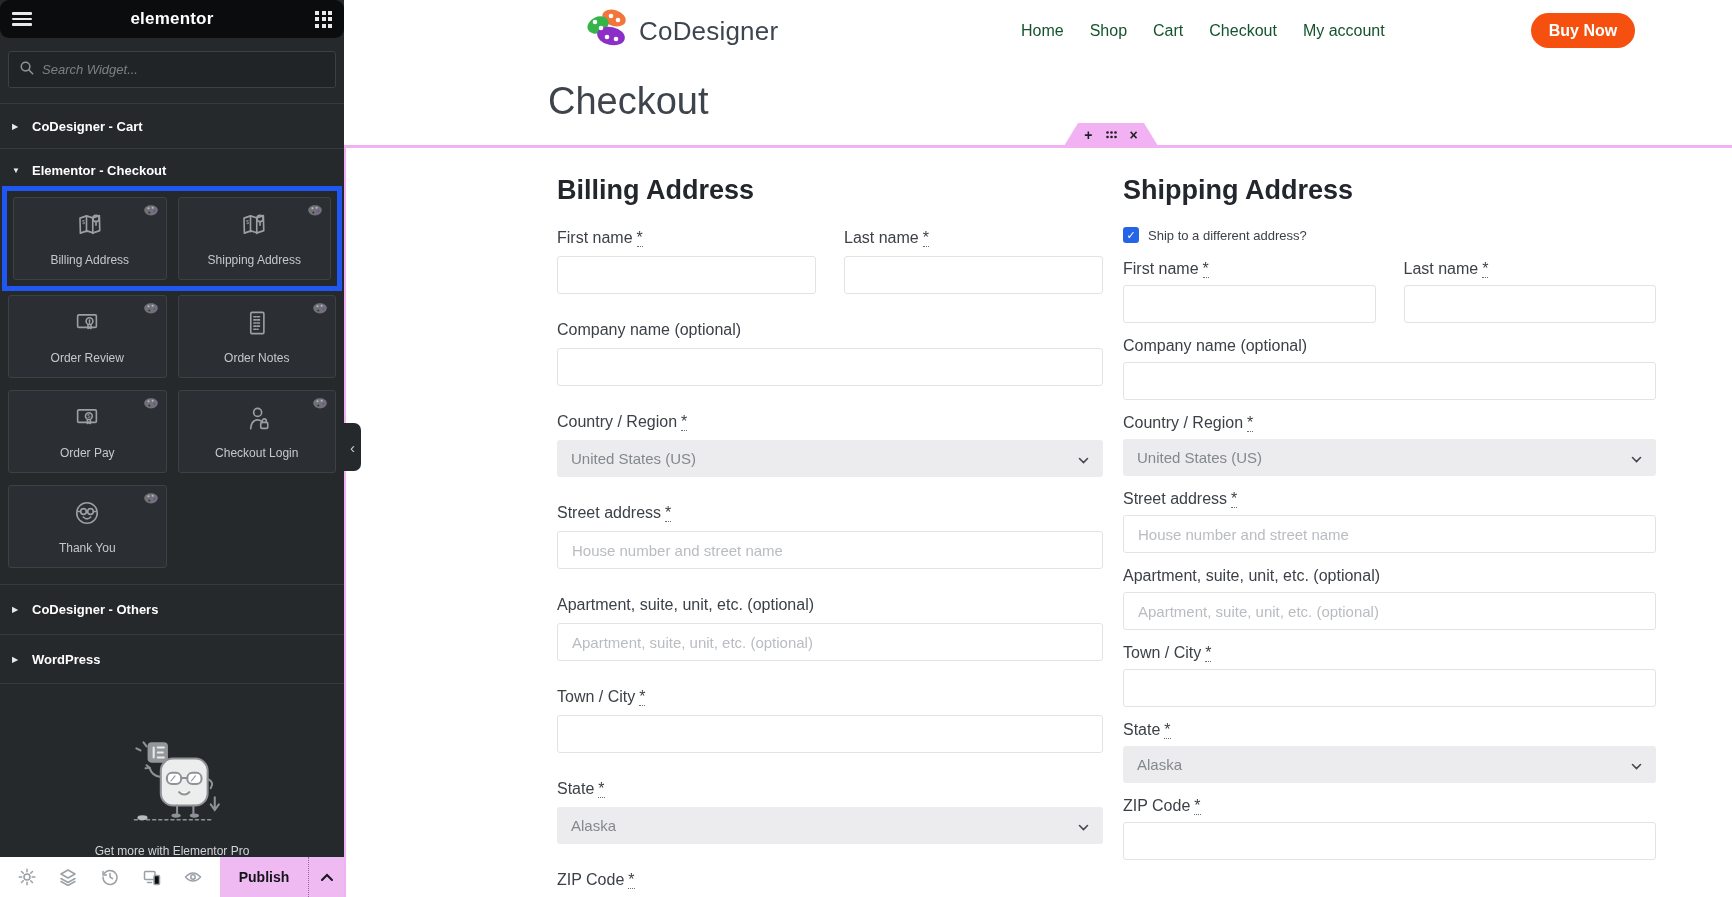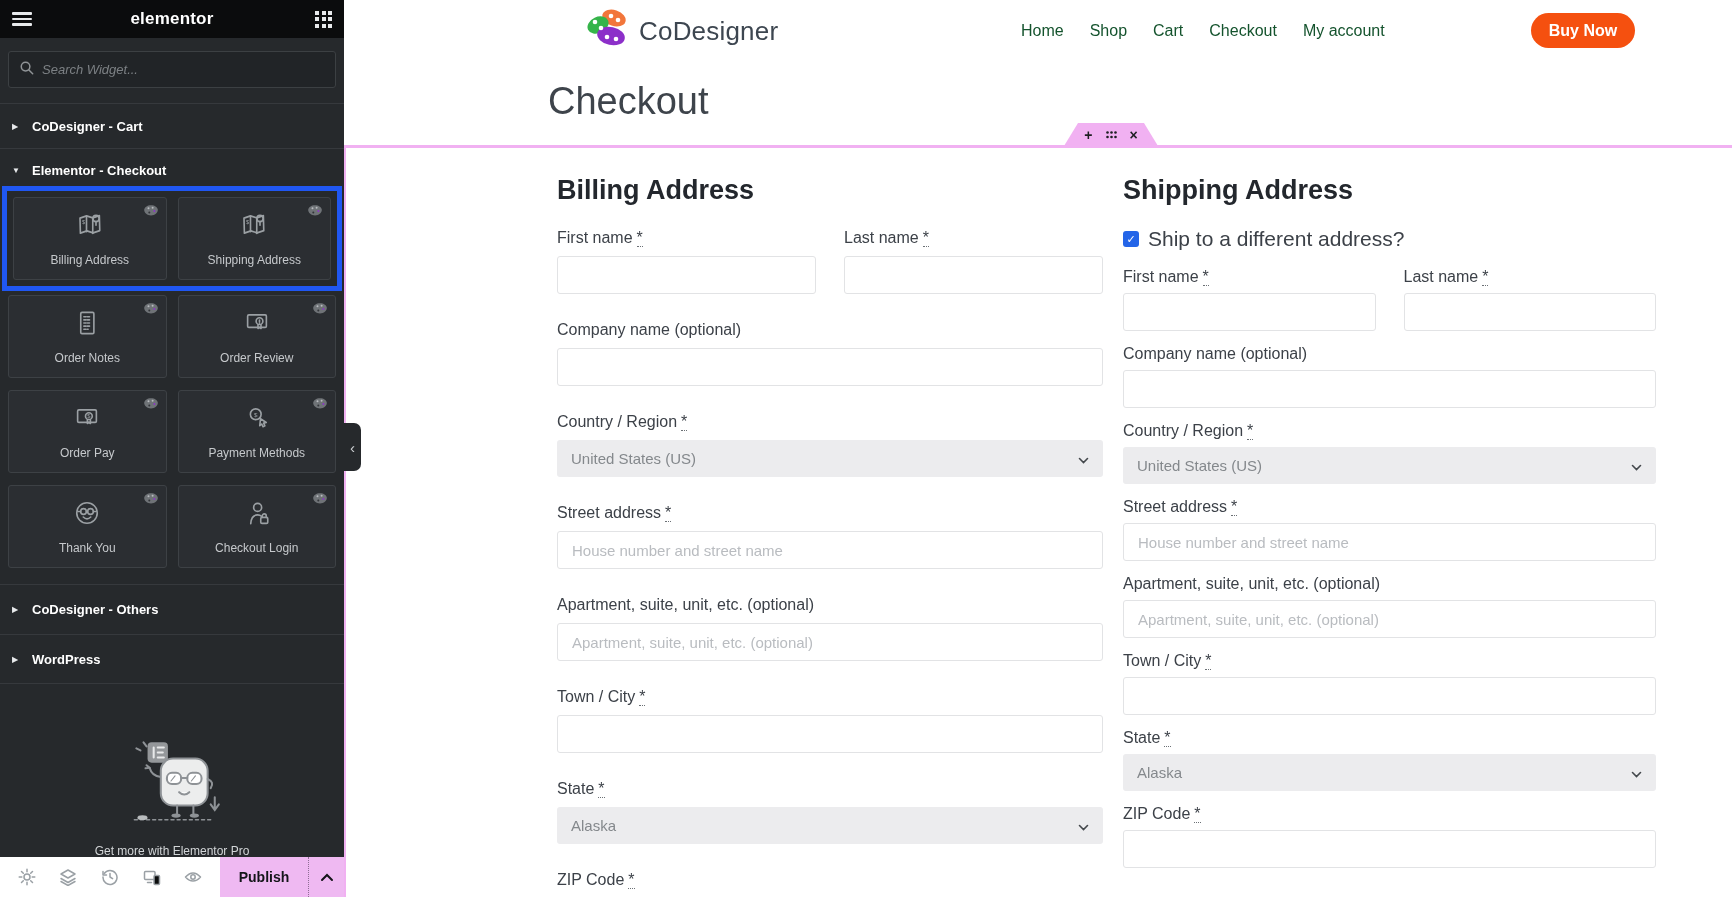--- a/index.html
+++ b/index.html
@@ -3,21 +3,21 @@
 <meta charset="utf-8">
 <title>Elementor – Checkout</title>
 <style>
   * { margin:0; padding:0; box-sizing:border-box; }
   html,body { width:1732px; height:897px; overflow:hidden; background:#fff;
     font-family:"Liberation Sans","DejaVu Sans",sans-serif; }
   .app { position:relative; width:1732px; height:897px; display:flex; }
 
   
   .panel { position:relative; width:344px; flex-shrink:0; background:#26292c; color:#fff; z-index:5; }
-  .panel-header { height:38px; background:#0b0c0d; display:flex; align-items:center; padding:0 12px; position:relative; }
+  .panel-header { height:38px; background:#0b0c0d; display:flex; align-items:center; padding:0 12px; position:relative;border-radius:9px; }
   .hamburger { width:20px; cursor:pointer; }
   .hamburger span { display:block; height:2.6px; background:#e8eaec; margin:3px 0; border-radius:1px; }
   .el-logo { position:absolute; left:0; right:0; text-align:center; font-weight:bold; font-size:17px; letter-spacing:.2px; color:#fff; }
   .apps-icon { margin-left:auto; display:grid; grid-template-columns:repeat(3,4px); gap:2.5px; cursor:pointer; position:relative; z-index:2; }
   .apps-icon i { width:4px; height:4px; background:#e8eaec; display:block; }
 
   .search-wrap { margin:13px 8px 15px; height:37px; border:1px solid #3c4043; border-radius:3px;
     background:#212427; display:flex; align-items:center; padding:0 10px; gap:8px; }
   .search-wrap svg { flex-shrink:0; }
   .search-wrap input { flex:1; background:transparent; border:0; outline:none; color:#f97316;
@@ -86,21 +86,21 @@
   .req { border-bottom:1px dotted #6b7075; margin-left:4px; cursor:help; }
   .txt { width:100%; height:38px; border:1px solid #e2e3e5; border-radius:3px; padding:0 14px;
     font-size:15px; color:#444; outline:none; background:#fff; font-family:inherit; }
   .txt::placeholder { color:#b9bcc0; }
   .pair { display:flex; gap:28px; } .pair .fgroup { flex:1; }
   .select { height:37px; background:#ececee; border-radius:3px; display:flex; align-items:center;
     justify-content:space-between; padding:0 14px; font-size:15px; color:#84888c; cursor:pointer; }
   .chk-row { display:flex; align-items:center; gap:9px; margin-bottom:16px; cursor:pointer; }
   .chk { width:16px; height:16px; background:#2465e8; border-radius:3px; color:#fff; flex-shrink:0;
     display:flex; align-items:center; justify-content:center; font-size:11px; font-weight:bold; }
-  .chk-label { font-size:21px; color:#3c4148; }
+  .chk-label { font-size:13px; color:#3c4148; }
 </style>
 </head>
 <body>
 
 <div class="app">
 
   <aside class="panel">
     <div class="panel-header">
       <div class="hamburger">
           <span></span>
@@ -179,121 +179,104 @@
                 <circle cx="11.4" cy="7" r="1" fill="#8d36c9"></circle>
                 <circle cx="6.3" cy="8.6" r="1" fill="#33363a"></circle>
               </svg></span>
             <span class="wlabel">Shipping Address</span>
           </div>
         </div>
       <div class="wgrid" id="rest-widgets">
           <div class="wcard">
             <span class="wicon">
               <svg width="30" height="30" viewBox="0 0 24 24" fill="none" stroke="#9ba0a4" stroke-width="1.3" stroke-linecap="round" stroke-linejoin="round">
-                <rect x="7" y="3.5" width="10.5" height="17" rx="1"></rect>
-                <path d="M9.5 7h5.5M9.5 9.5h5.5M9.5 12h5.5M9.5 14.5h5.5M9.5 17h3.4" stroke-dasharray="1.7 1.1"></path>
-              </svg>
-            </span>
-            <span class="badge"><svg width="16" height="13" viewBox="0 0 16 13">
-                <path d="M8 1.2c3.8 0 6.8 2.1 6.8 4.8S11.8 11.5 8 11.5 1.2 8.7 1.2 6 4.2 1.2 8 1.2z" fill="#6f7377"></path>
-                <circle cx="5.5" cy="4.3" r="1" fill="#b9bcbf"></circle>
-                <circle cx="9.6" cy="3.8" r="1" fill="#b9bcbf"></circle>
-                <circle cx="11.4" cy="7" r="1" fill="#8d36c9"></circle>
-                <circle cx="6.3" cy="8.6" r="1" fill="#33363a"></circle>
-              </svg></span>
-            <span class="wlabel">Order Notes</span>
-          </div>
-          <div class="wcard">
-            <span class="wicon">
-              <svg width="30" height="30" viewBox="0 0 24 24" fill="none" stroke="#9ba0a4" stroke-width="1.3" stroke-linecap="round" stroke-linejoin="round">
                 <rect x="4.5" y="5.5" width="15" height="10" rx="1"></rect>
                 <circle cx="14" cy="10.5" r="2.7"></circle>
                 <path d="M14 9.6v1.8M14 12.2v.01"></path>
                 <path d="M12.8 13.4v3l1.2-.9 1.2.9v-3"></path>
               </svg>
             </span>
             <span class="badge"><svg width="16" height="13" viewBox="0 0 16 13">
                 <path d="M8 1.2c3.8 0 6.8 2.1 6.8 4.8S11.8 11.5 8 11.5 1.2 8.7 1.2 6 4.2 1.2 8 1.2z" fill="#6f7377"></path>
                 <circle cx="5.5" cy="4.3" r="1" fill="#b9bcbf"></circle>
                 <circle cx="9.6" cy="3.8" r="1" fill="#b9bcbf"></circle>
                 <circle cx="11.4" cy="7" r="1" fill="#8d36c9"></circle>
                 <circle cx="6.3" cy="8.6" r="1" fill="#33363a"></circle>
               </svg></span>
             <span class="wlabel">Order Review</span>
           </div>
           <div class="wcard">
             <span class="wicon">
               <svg width="30" height="30" viewBox="0 0 24 24" fill="none" stroke="#9ba0a4" stroke-width="1.3" stroke-linecap="round" stroke-linejoin="round">
+                <rect x="7" y="3.5" width="10.5" height="17" rx="1"></rect>
+                <path d="M9.5 7h5.5M9.5 9.5h5.5M9.5 12h5.5M9.5 14.5h5.5M9.5 17h3.4" stroke-dasharray="1.7 1.1"></path>
+              </svg>
+            </span>
+            <span class="badge"><svg width="16" height="13" viewBox="0 0 16 13">
+                <path d="M8 1.2c3.8 0 6.8 2.1 6.8 4.8S11.8 11.5 8 11.5 1.2 8.7 1.2 6 4.2 1.2 8 1.2z" fill="#6f7377"></path>
+                <circle cx="5.5" cy="4.3" r="1" fill="#b9bcbf"></circle>
+                <circle cx="9.6" cy="3.8" r="1" fill="#b9bcbf"></circle>
+                <circle cx="11.4" cy="7" r="1" fill="#8d36c9"></circle>
+                <circle cx="6.3" cy="8.6" r="1" fill="#33363a"></circle>
+              </svg></span>
+            <span class="wlabel">Order Notes</span>
+          </div>
+          <div class="wcard">
+            <span class="wicon">
+              <svg width="30" height="30" viewBox="0 0 24 24" fill="none" stroke="#9ba0a4" stroke-width="1.3" stroke-linecap="round" stroke-linejoin="round">
                 <rect x="4.5" y="5.5" width="15" height="10" rx="1"></rect>
                 <circle cx="13.5" cy="10.5" r="2.7"></circle>
                 <text x="12.2" y="12.2" font-size="4.6" fill="#9ba0a4" stroke="none">$</text>
                 <path d="M12.3 13.4v3l1.2-.9 1.2.9v-3"></path>
               </svg>
             </span>
             <span class="badge"><svg width="16" height="13" viewBox="0 0 16 13">
                 <path d="M8 1.2c3.8 0 6.8 2.1 6.8 4.8S11.8 11.5 8 11.5 1.2 8.7 1.2 6 4.2 1.2 8 1.2z" fill="#6f7377"></path>
                 <circle cx="5.5" cy="4.3" r="1" fill="#b9bcbf"></circle>
                 <circle cx="9.6" cy="3.8" r="1" fill="#b9bcbf"></circle>
                 <circle cx="11.4" cy="7" r="1" fill="#8d36c9"></circle>
                 <circle cx="6.3" cy="8.6" r="1" fill="#33363a"></circle>
               </svg></span>
             <span class="wlabel">Order Pay</span>
           </div>
           <div class="wcard">
             <span class="wicon">
               <svg width="30" height="30" viewBox="0 0 24 24" fill="none" stroke="#9ba0a4" stroke-width="1.3" stroke-linecap="round" stroke-linejoin="round">
-                <circle cx="11" cy="9" r="4.3"></circle>
-                <text x="9.5" y="10.8" font-size="5" fill="#9ba0a4" stroke="none">$</text>
-                <path d="M14.8 12.6l4.6 3-2.1.5 1 2.2-1.5.7-1-2.2-1.6 1.4z"></path>
-              </svg>
-            </span>
-            <span class="badge"><svg width="16" height="13" viewBox="0 0 16 13">
-                <path d="M8 1.2c3.8 0 6.8 2.1 6.8 4.8S11.8 11.5 8 11.5 1.2 8.7 1.2 6 4.2 1.2 8 1.2z" fill="#6f7377"></path>
-                <circle cx="5.5" cy="4.3" r="1" fill="#b9bcbf"></circle>
-                <circle cx="9.6" cy="3.8" r="1" fill="#b9bcbf"></circle>
-                <circle cx="11.4" cy="7" r="1" fill="#8d36c9"></circle>
-                <circle cx="6.3" cy="8.6" r="1" fill="#33363a"></circle>
-              </svg></span>
-            <span class="wlabel">Payment Methods</span>
+                <circle cx="12.5" cy="7.5" r="3.2"></circle>
+                <path d="M7 20.5c.3-4.5 2.6-7 5.5-7 1.2 0 2.3.4 3.2 1.2"></path>
+                <rect x="15" y="15.5" width="5.6" height="4.8" rx="1"></rect>
+                <path d="M16.2 15.5v-1.2a1.6 1.6 0 0 1 3.2 0v1.2"></path>
+              </svg>
+            </span>
+            <span class="badge"><svg width="16" height="13" viewBox="0 0 16 13">
+                <path d="M8 1.2c3.8 0 6.8 2.1 6.8 4.8S11.8 11.5 8 11.5 1.2 8.7 1.2 6 4.2 1.2 8 1.2z" fill="#6f7377"></path>
+                <circle cx="5.5" cy="4.3" r="1" fill="#b9bcbf"></circle>
+                <circle cx="9.6" cy="3.8" r="1" fill="#b9bcbf"></circle>
+                <circle cx="11.4" cy="7" r="1" fill="#8d36c9"></circle>
+                <circle cx="6.3" cy="8.6" r="1" fill="#33363a"></circle>
+              </svg></span>
+            <span class="wlabel">Checkout Login</span>
           </div>
           <div class="wcard">
             <span class="wicon">
               <svg width="30" height="30" viewBox="0 0 24 24" fill="none" stroke="#9ba0a4" stroke-width="1.3" stroke-linecap="round" stroke-linejoin="round">
                 <circle cx="12" cy="12" r="8.2"></circle>
                 <circle cx="9.2" cy="10.8" r="2.3"></circle>
                 <circle cx="14.8" cy="10.8" r="2.3"></circle>
                 <path d="M11.5 10.8h1M6.9 10.8H4.8M17.1 10.8h2.1M9 15.2c2 1.9 4 1.9 6 0"></path>
               </svg>
             </span>
             <span class="badge"><svg width="16" height="13" viewBox="0 0 16 13">
                 <path d="M8 1.2c3.8 0 6.8 2.1 6.8 4.8S11.8 11.5 8 11.5 1.2 8.7 1.2 6 4.2 1.2 8 1.2z" fill="#6f7377"></path>
                 <circle cx="5.5" cy="4.3" r="1" fill="#b9bcbf"></circle>
                 <circle cx="9.6" cy="3.8" r="1" fill="#b9bcbf"></circle>
                 <circle cx="11.4" cy="7" r="1" fill="#8d36c9"></circle>
                 <circle cx="6.3" cy="8.6" r="1" fill="#33363a"></circle>
               </svg></span>
             <span class="wlabel">Thank You</span>
-          </div>
-          <div class="wcard">
-            <span class="wicon">
-              <svg width="30" height="30" viewBox="0 0 24 24" fill="none" stroke="#9ba0a4" stroke-width="1.3" stroke-linecap="round" stroke-linejoin="round">
-                <circle cx="12.5" cy="7.5" r="3.2"></circle>
-                <path d="M7 20.5c.3-4.5 2.6-7 5.5-7 1.2 0 2.3.4 3.2 1.2"></path>
-                <rect x="15" y="15.5" width="5.6" height="4.8" rx="1"></rect>
-                <path d="M16.2 15.5v-1.2a1.6 1.6 0 0 1 3.2 0v1.2"></path>
-              </svg>
-            </span>
-            <span class="badge"><svg width="16" height="13" viewBox="0 0 16 13">
-                <path d="M8 1.2c3.8 0 6.8 2.1 6.8 4.8S11.8 11.5 8 11.5 1.2 8.7 1.2 6 4.2 1.2 8 1.2z" fill="#6f7377"></path>
-                <circle cx="5.5" cy="4.3" r="1" fill="#b9bcbf"></circle>
-                <circle cx="9.6" cy="3.8" r="1" fill="#b9bcbf"></circle>
-                <circle cx="11.4" cy="7" r="1" fill="#8d36c9"></circle>
-                <circle cx="6.3" cy="8.6" r="1" fill="#33363a"></circle>
-              </svg></span>
-            <span class="wlabel">Checkout Login</span>
           </div>
         </div>
     </div>
 
     <div class="acc-row row-h50">
       <span class="caret">▶</span>
       <span>CoDesigner - Others</span>
     </div>
 
     <div class="acc-row row-h50 acc-bottom-border">

